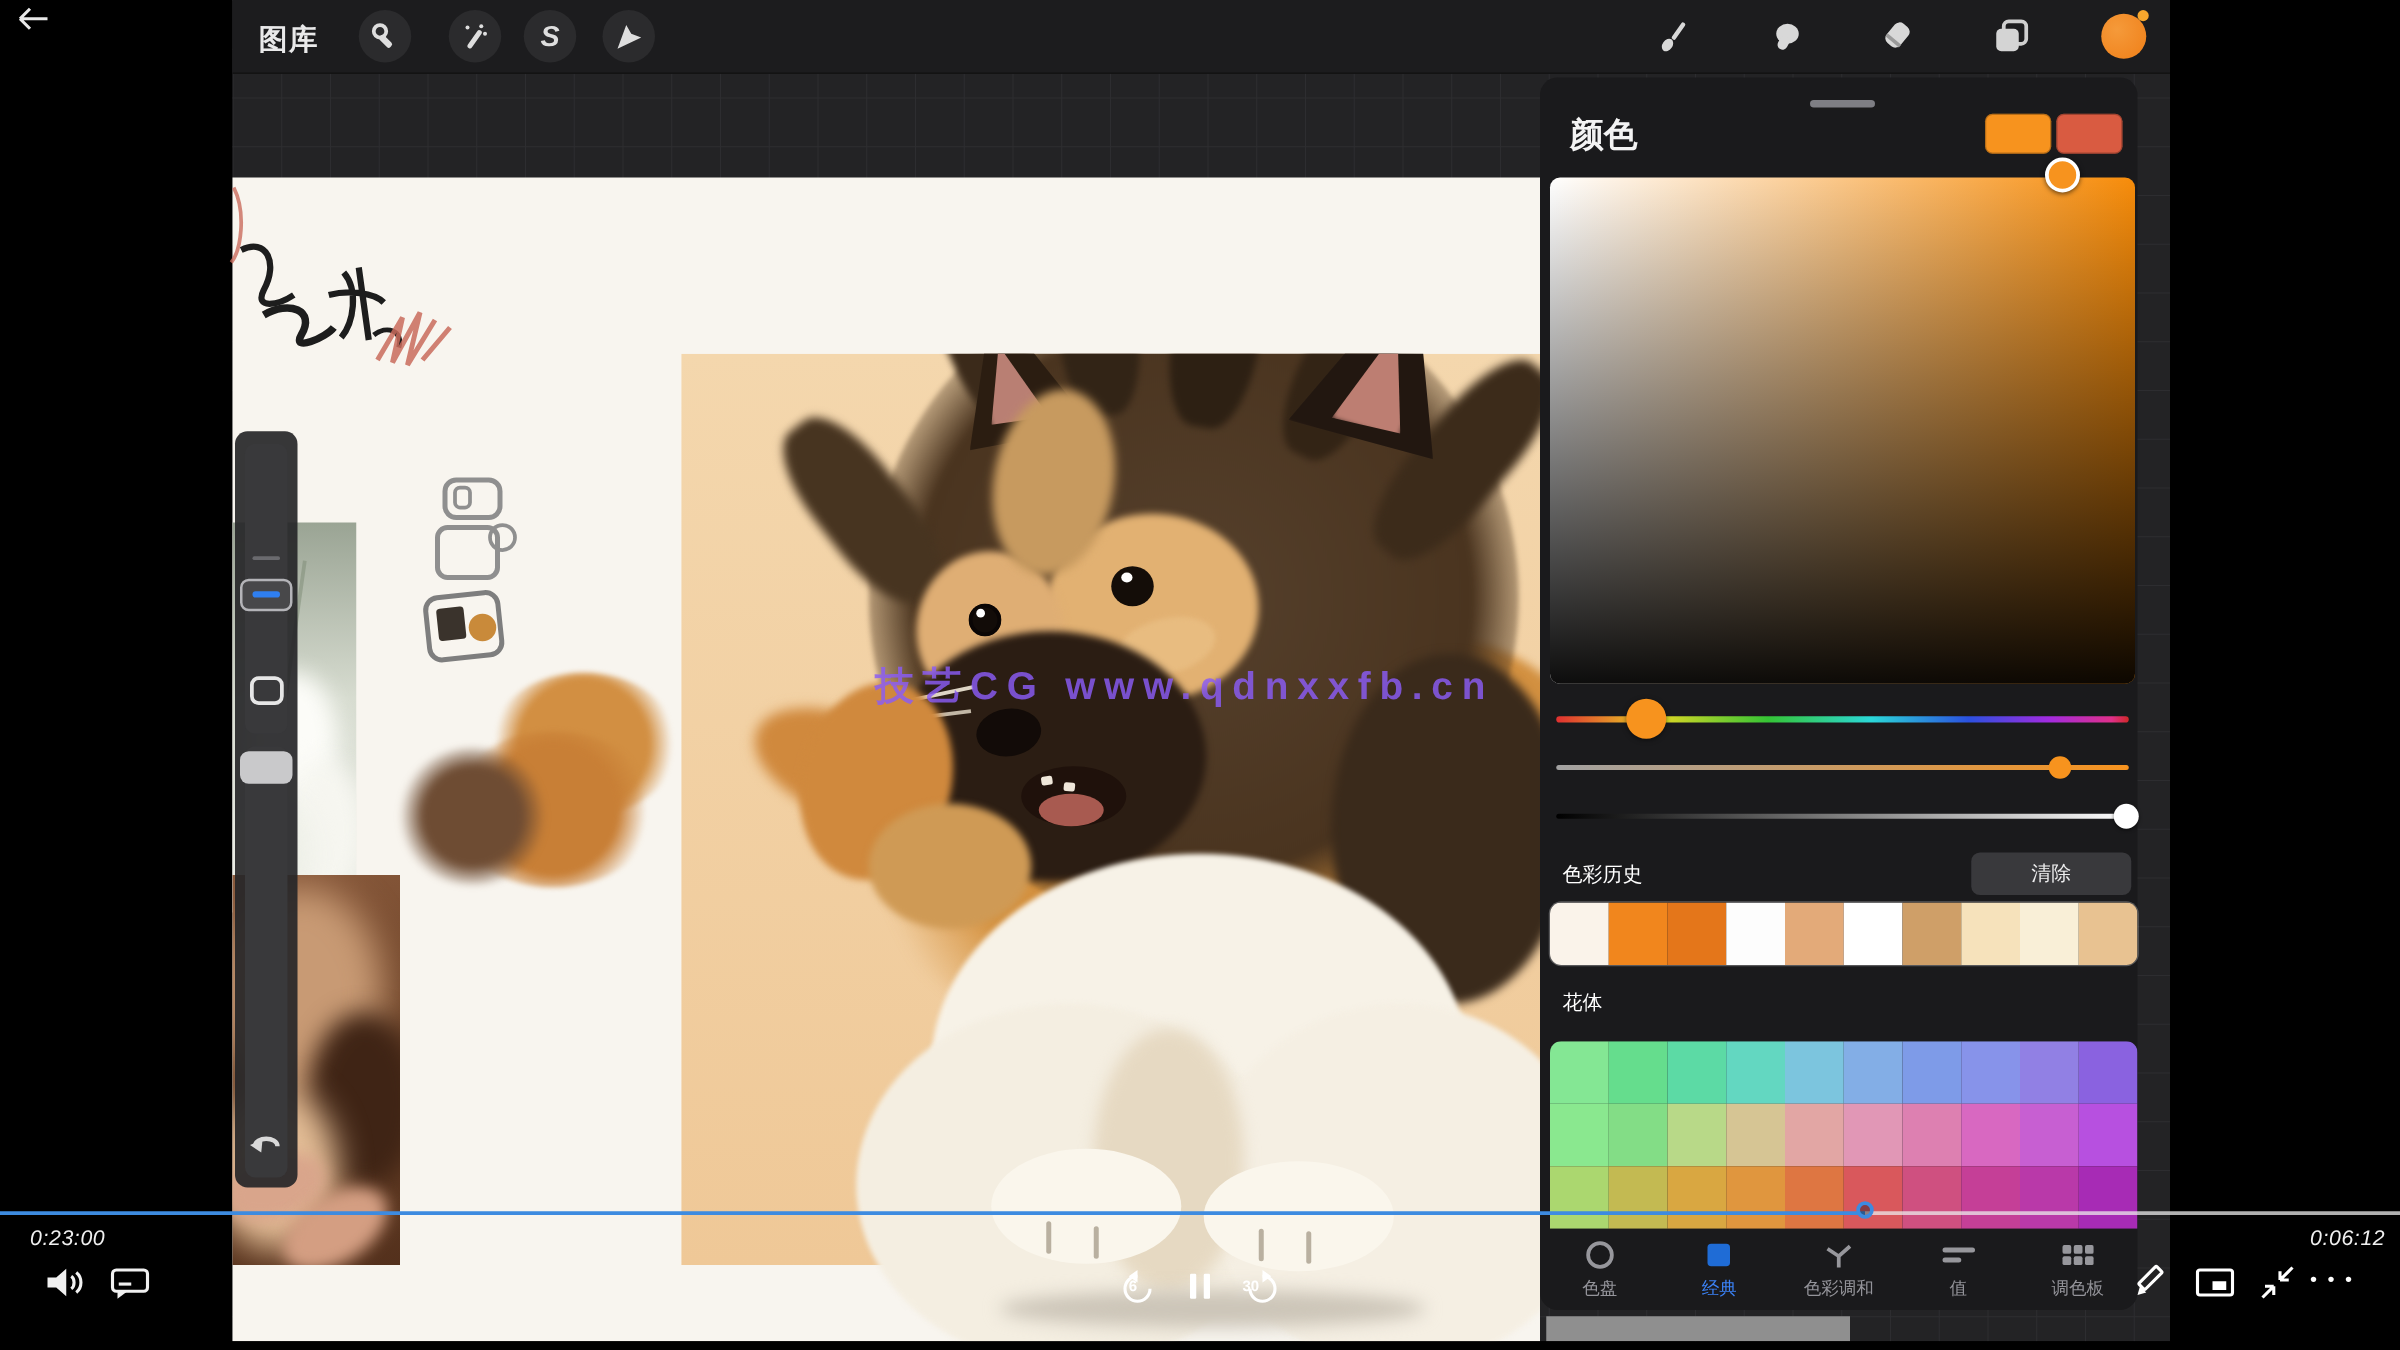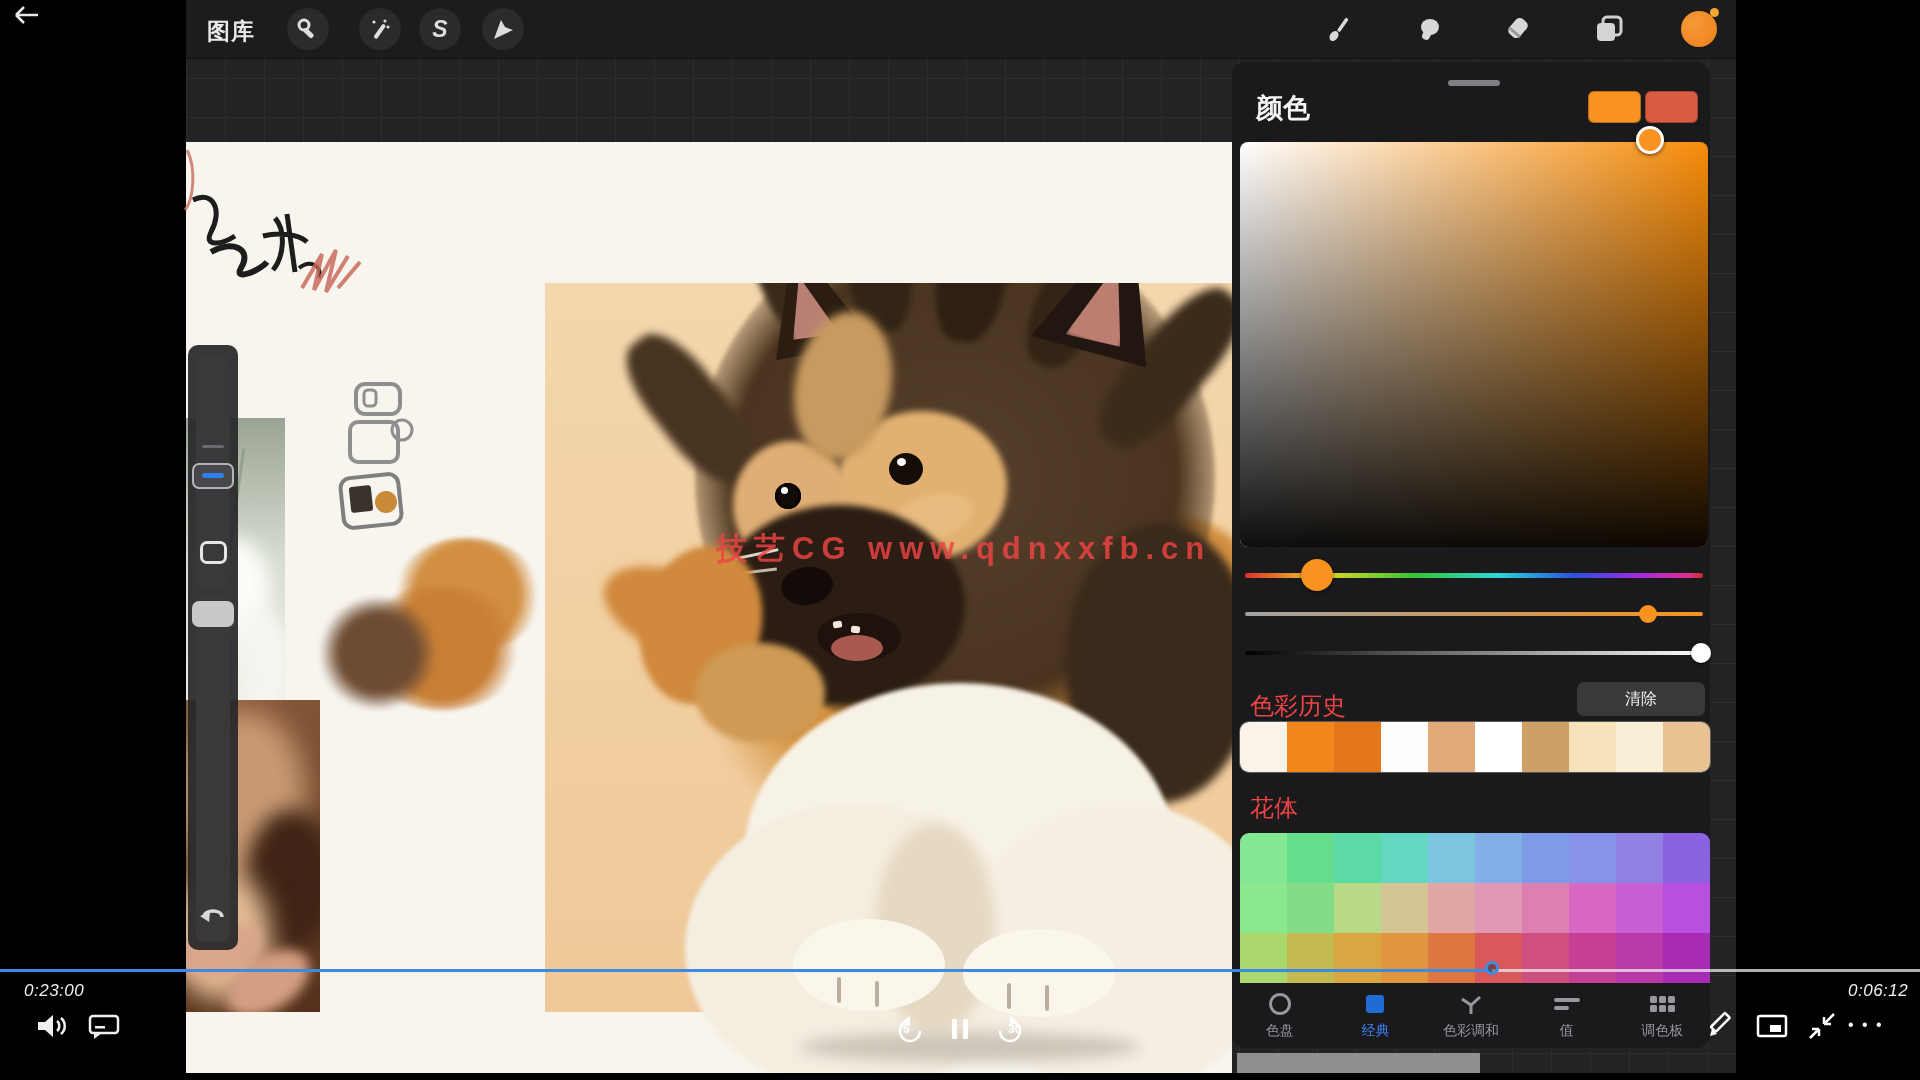--- a/index.html
+++ b/index.html
@@ -28,21 +28,21 @@
   .handlebar{position:absolute;left:216px;top:18px;width:52px;height:6px;border-radius:3px;background:#7e7e84;}
   .paneltitle{position:absolute;left:24px;top:28px;color:#f3f3f3;font-size:27px;font-weight:700;}
   .swatchtop{position:absolute;top:29px;width:53px;height:32px;border-radius:6px;box-shadow:inset 0 0 0 1px rgba(0,0,0,.25);}
   .picker-sat{position:absolute;left:8px;top:80px;width:468px;height:405px;border-radius:8px;
     background:linear-gradient(to right,#ffffff,#f78c0a);}
   .picker-val{position:absolute;left:8px;top:80px;width:468px;height:405px;border-radius:8px;
     background:linear-gradient(to bottom,rgba(0,0,0,0) 0%,rgba(0,0,0,.95) 100%);}
   .pickerknob{position:absolute;width:28px;height:28px;border-radius:50%;border:3px solid #fff;box-shadow:0 1px 4px rgba(0,0,0,.6);}
   .slider{position:absolute;left:13px;width:458px;height:5px;border-radius:3px;}
   .knob{position:absolute;border-radius:50%;}
-  .sectionlabel{position:absolute;left:18px;color:#ef4444;font-size:24px;}
+  .sectionlabel{position:absolute;left:18px;color:#ffffff;font-size:16px;}
   .clearbtn{position:absolute;left:345px;top:620px;width:128px;height:34px;background:#39393c;border-radius:7px;color:#ededee;font-size:16px;display:flex;align-items:center;justify-content:center;}
   .historyrow{position:absolute;left:8px;top:660px;width:470px;height:50px;border-radius:9px;overflow:hidden;display:flex;box-shadow:0 0 0 1px rgba(255,255,255,.28);}
   .historyrow div{flex:1;}
   .palettegrid{position:absolute;left:8px;top:771px;width:470px;height:150px;border-radius:9px 9px 0 0;overflow:hidden;display:grid;grid-template-columns:repeat(10,1fr);grid-template-rows:repeat(3,50px);}
   .tabbar{position:absolute;left:0;top:921px;width:478px;height:65px;display:flex;}
   .tab{flex:1;display:flex;flex-direction:column;align-items:center;justify-content:center;gap:6px;color:#94949a;font-size:14px;}
   .tab .ticon{height:24px;display:flex;align-items:center;justify-content:center;}
 
   
   .ptime{color:#f0f0f0;font-size:17px;letter-spacing:.5px;font-style:italic;}
@@ -158,21 +158,21 @@
     <div class="blob" style="left:248px;top:636px;width:152px;height:92px;background:#faf6ec;"></div>
     <div class="blob" style="left:418px;top:646px;width:152px;height:88px;background:#faf6ec;"></div>
     <div style="position:absolute;left:292px;top:694px;width:4px;height:26px;background:#b9b0a0;border-radius:2px;"></div>
     <div style="position:absolute;left:330px;top:698px;width:4px;height:26px;background:#b9b0a0;border-radius:2px;"></div>
     <div style="position:absolute;left:462px;top:700px;width:4px;height:26px;background:#b9b0a0;border-radius:2px;"></div>
     <div style="position:absolute;left:500px;top:702px;width:4px;height:26px;background:#b9b0a0;border-radius:2px;"></div>
   </div>
 
   <div class="abs blob" style="left:800px;top:1032px;width:340px;height:30px;background:#ccc5b8;filter:blur(7px);"></div>
 
-  <div class="abs watermark" id="watermark" style="color: #ef4444; margin-left: 16px;">技艺CG  www.qdnxxfb.cn</div>
+  <div class="abs watermark" id="watermark" style="color: #8b5cf6;">技艺CG  www.qdnxxfb.cn</div>
 
   <div class="abs topbar"></div>
   <div class="abs gallery" style="left:207px;top:16px;">图库</div>
 
   <div class="abs toolbtn" style="left:287px;">
     <svg width="22" height="22">
       <circle cx="7" cy="7" r="5" fill="none" stroke="#dedede" stroke-width="3"></circle>
       <rect x="9" y="9" width="12" height="5" rx="2" fill="#dedede" transform="rotate(45 9 9)"></rect>
     </svg>
   </div>
@@ -387,21 +387,21 @@
     </div>
     <div style="display:flex;gap:6px;">
       <div style="width:5px;height:20px;background:#fff;border-radius:1px;"></div>
       <div style="width:5px;height:20px;background:#fff;border-radius:1px;"></div>
     </div>
     <div style="position:relative;width:32px;height:32px;">
       <svg width="32" height="32">
         <path d="M6,18 A10,10 0 1 0 16,8" fill="none" stroke="#fff" stroke-width="2.5"></path>
         <polygon points="16,3 16,13 23,8" fill="#fff"></polygon>
       </svg>
-      <span style="position:absolute;left:14px;top:9px;color:#fff;font-size:12px;font-weight:700;text-align:right;">30</span>
+      <span style="position:absolute;left:0;top:9px;color:#fff;font-size:12px;font-weight:700;text-align:right;">30</span>
     </div>
   </div>
 
 
   <svg class="abs" style="left:1704px;top:1008px;" width="34" height="34">
     <rect x="13" y="4" width="7" height="20" rx="1" fill="none" stroke="#fff" stroke-width="2.5" transform="rotate(45 16 14)"></rect>
     <polygon points="6,28 13,26 8,21" fill="#fff"></polygon>
   </svg>
   <svg class="abs" style="left:1756px;top:1014px;" width="32" height="24">
     <rect x="2" y="2" width="28" height="20" rx="2" fill="none" stroke="#fff" stroke-width="2.5"></rect>

